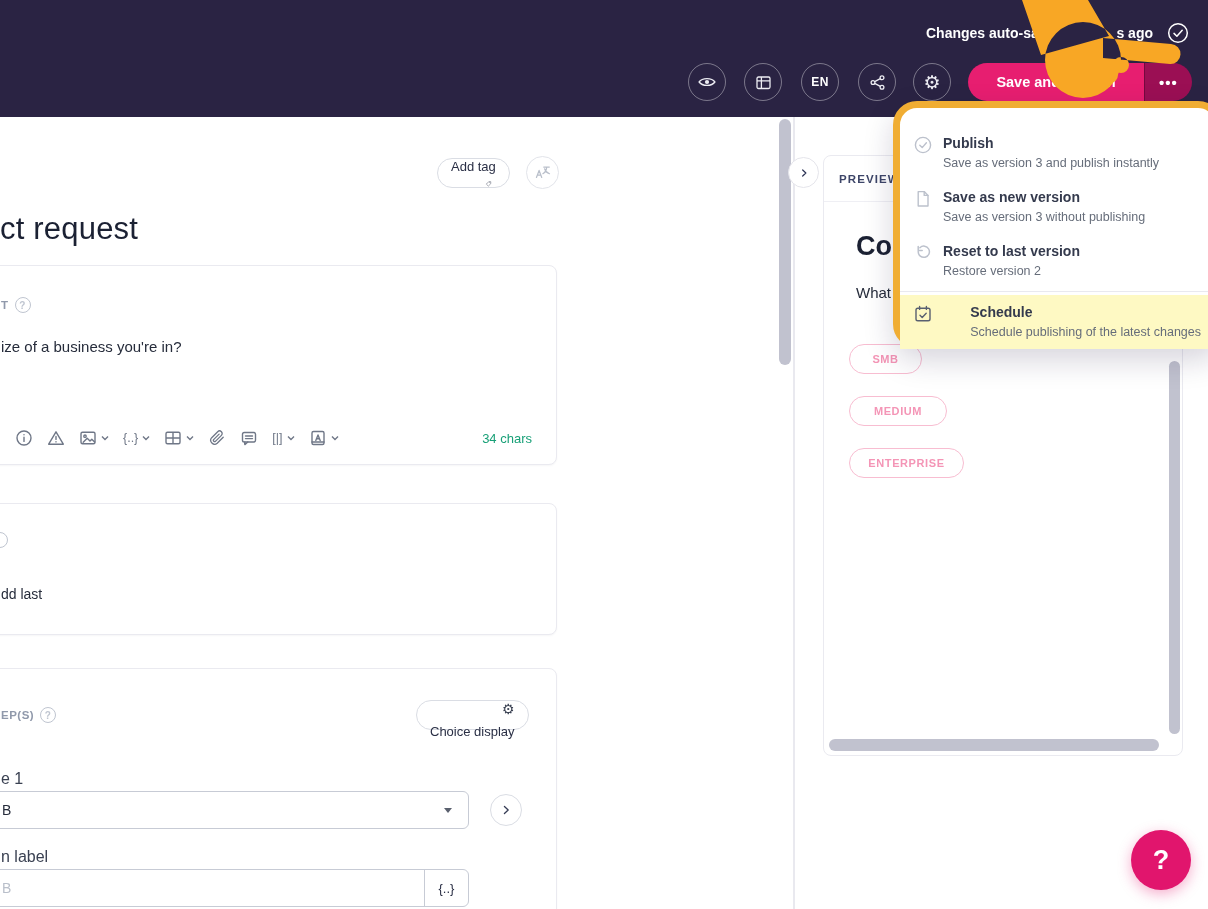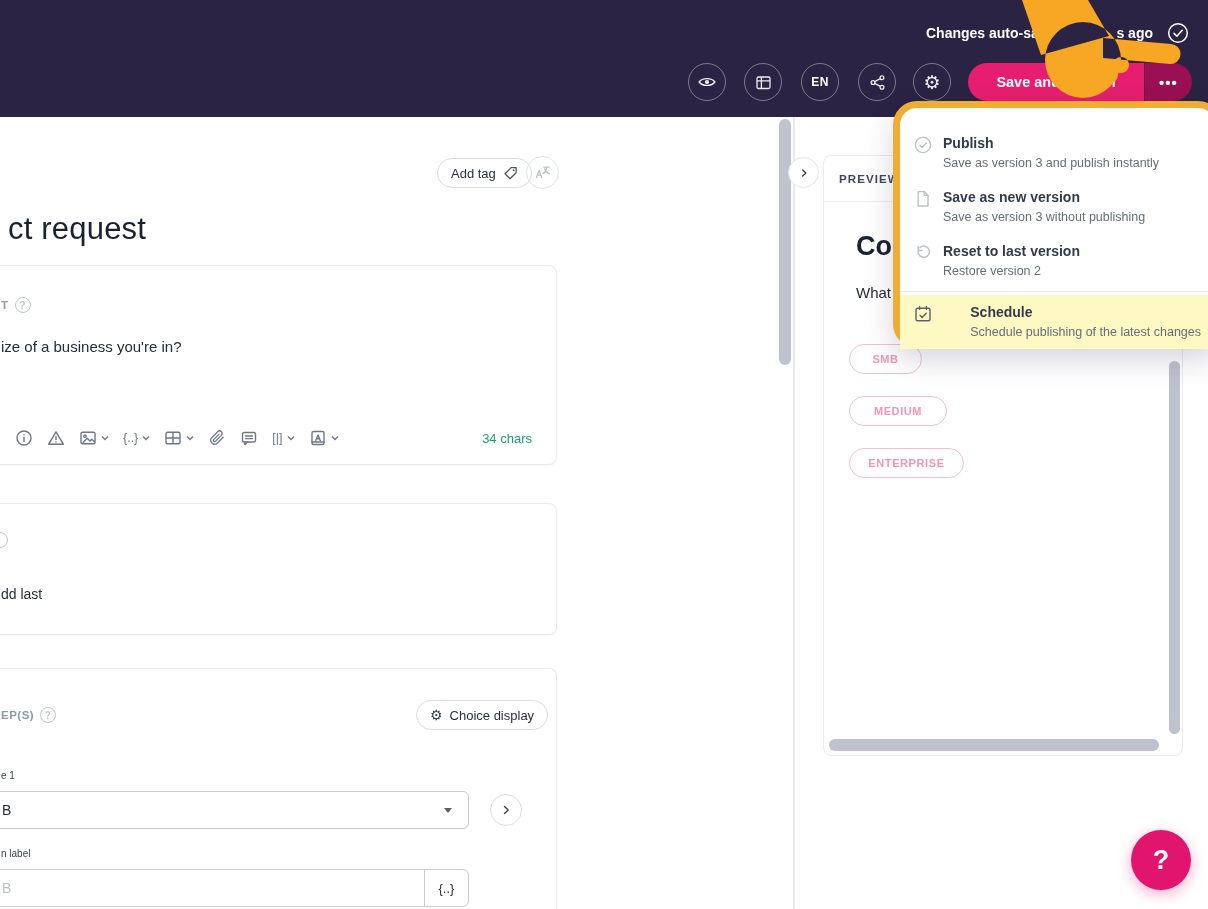--- a/index.html
+++ b/index.html
@@ -23,31 +23,31 @@
   .save-more{width:47px;background:#9B0F54;color:#fff;display:flex;align-items:center;justify-content:center;
              font-size:15px;font-weight:bold;letter-spacing:1px;cursor:pointer;border-left:1px solid rgba(40,0,25,.35);}
 
   
   .card{position:absolute;left:-40px;width:597px;background:#fff;border:1px solid #EAEAF0;border-radius:8px;
         box-sizing:border-box;box-shadow:0 1px 2px rgba(20,20,50,.04);}
   .sec-label{font-size:11.5px;font-weight:bold;color:#9099AB;letter-spacing:.5px;display:flex;align-items:center;gap:6px;}
   .help-dot{width:16px;height:16px;border-radius:50%;border:1.3px solid #BFC5D0;color:#BFC5D0;
             font-size:10px;font-weight:bold;display:flex;align-items:center;justify-content:center;box-sizing:border-box;}
   .pill-btn{height:30px;border:1px solid #DADDE4;border-radius:15px;background:#fff;display:inline-flex;
-            align-items:center;gap:7px;padding:0 13px;font-size:13px;color:#2A2F45;cursor:pointer;box-sizing:border-box;}
+            align-items:flex-end;gap:7px;padding:0 13px;font-size:13px;color:#2A2F45;cursor:pointer;box-sizing:border-box;flex-direction:column;}
   .scrollbar{position:absolute;background:#C1C2CF;border-radius:6px;z-index:2;cursor:pointer;}
 
   
-  .page-title{position:absolute;left:0;top:211px;font-size:31px;color:#1B2133;letter-spacing:.2px;padding-left:8px;}
+  .page-title{position:absolute;left:0;top:211px;font-size:31px;color:#1B2133;letter-spacing:.2px;}
   .q-text{font-size:15px;color:#262C3B;}
   .toolbar{position:absolute;left:54px;right:24px;bottom:13px;height:26px;display:flex;align-items:center;gap:14px;}
   .tool{display:flex;align-items:center;gap:4px;color:#6F7787;cursor:pointer;}
   .tool .txt{font-size:12.5px;color:#6F7787;}
   .chars{margin-left:auto;font-size:13px;color:#18A077;}
-  .field-label{font-size:10px;color:#3A4152;}
+  .field-label{font-size:16px;color:#3A4152;}
   .select-box{position:absolute;left:0;width:508px;height:38px;border:1px solid #C7CBD5;border-radius:6px;
               box-sizing:border-box;background:#fff;display:flex;align-items:center;cursor:pointer;}
   .select-box .val{margin-left:40px;font-size:14px;color:#262C3B;}
   .caret-down{position:absolute;right:16px;top:16px;width:0;height:0;border-left:4.5px solid transparent;
               border-right:4.5px solid transparent;border-top:5.5px solid #5A606E;}
   .circle-btn{width:32px;height:32px;border-radius:50%;border:1px solid #DADDE4;background:#fff;
               display:flex;align-items:center;justify-content:center;box-sizing:border-box;cursor:pointer;}
   .input-group{position:absolute;left:0;width:508px;height:38px;border:1px solid #C7CBD5;border-radius:6px;
                box-sizing:border-box;display:flex;background:#fff;}
   .input-group input{flex:1;border:0;outline:0;background:transparent;padding-left:40px;font-size:14px;

